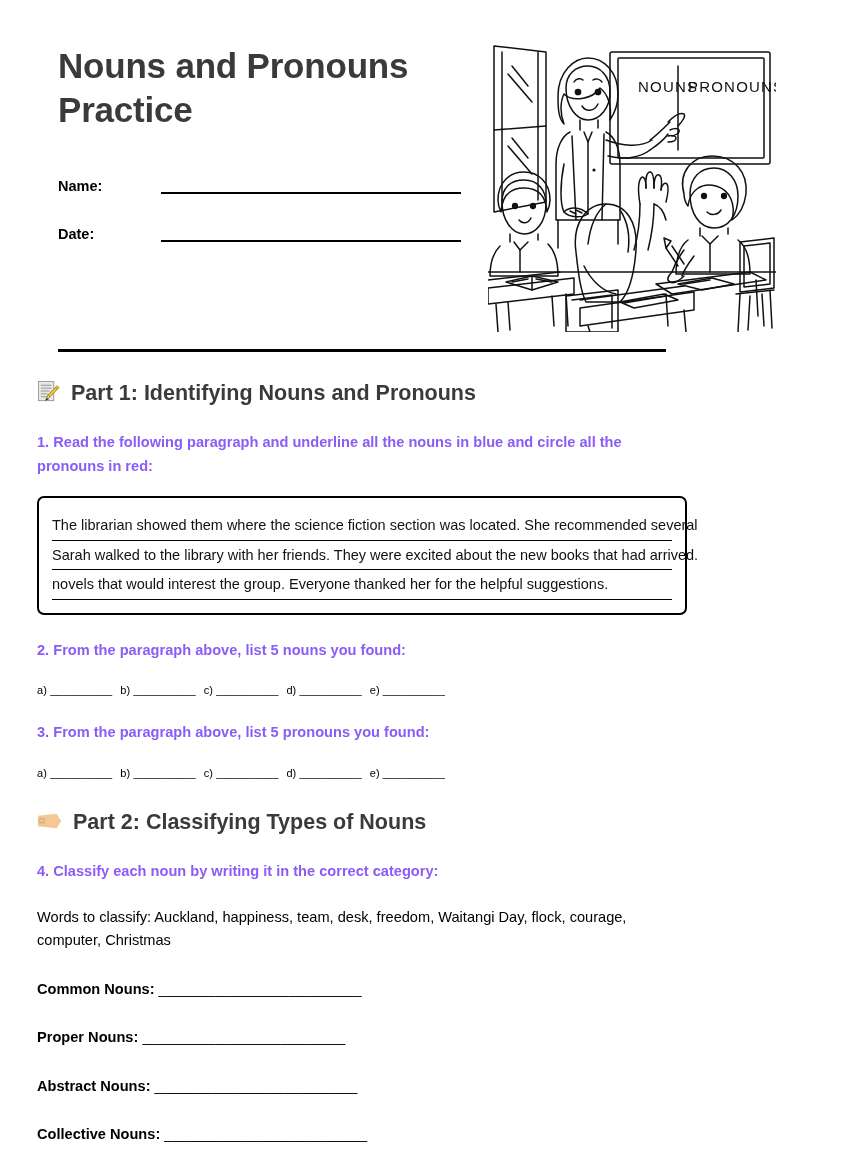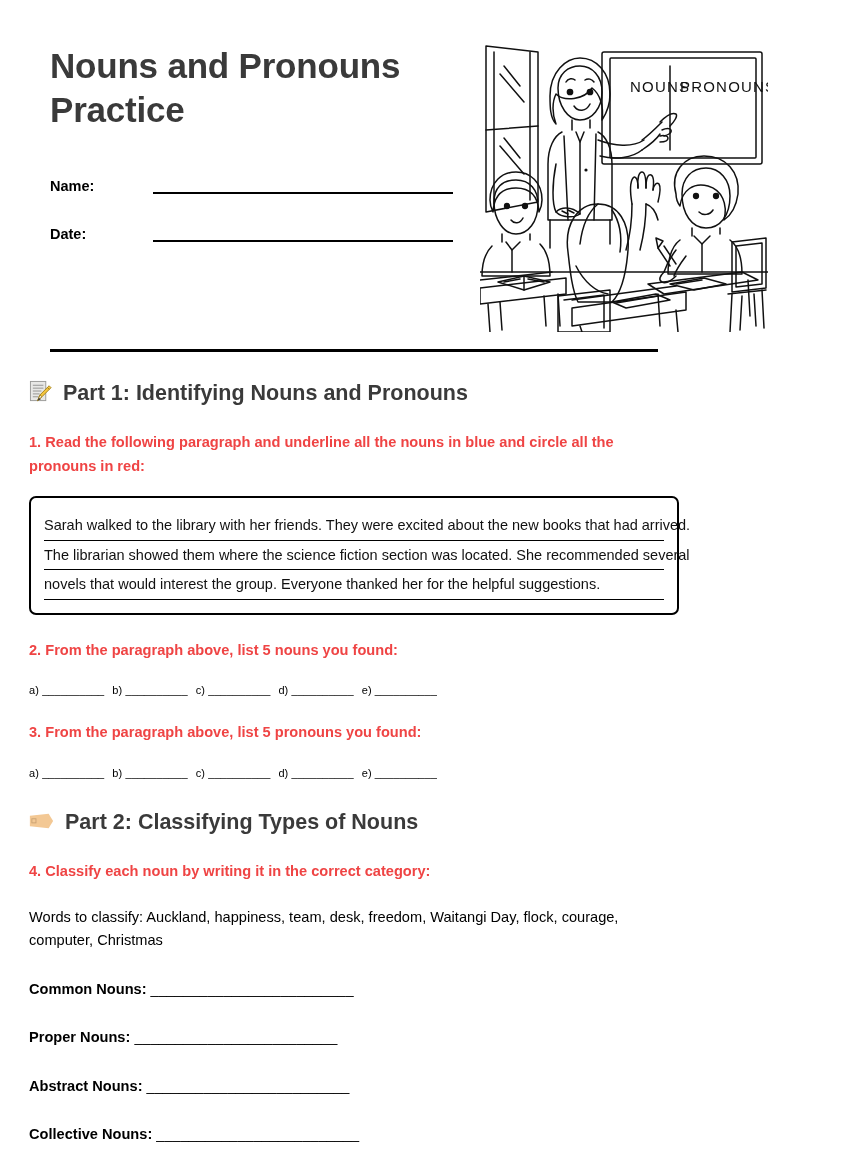--- a/index.html
+++ b/index.html
@@ -14,20 +14,21 @@
     color: #000000;
     overflow: hidden;
     position: relative;
   }
   .page {
     position: relative;
     width: 708px;
     height: 1161px;
     padding: 0;
     box-sizing: border-box;
+    margin-left: 8px;
   }
 
   
   .header {
     position: relative;
     padding: 44px 50px 0 50px;
     display: flex;
     align-items: flex-start;
     justify-content: space-between;
   }
@@ -100,21 +101,21 @@
     color: #3a3a3a;
     line-height: 1.2;
   }
   .emoji { flex: 0 0 auto; display: block; }
 
   .q-text {
     font-size: 14.6px;
     font-weight: bold;
     line-height: 1.62;
     margin-top: 24px;
-    color: #ef4444;
+    color: #8b5cf6;
   }
   .q-text.tight { margin-top: 21px; }
 
   
   .para-box {
     margin-top: 18px;
     border: 2.1px solid #000;
     border-radius: 7px;
     padding: 13px 13px 13px 13px;
     box-sizing: border-box;
@@ -355,22 +356,22 @@
             <path d="M19.2 7.8 L21.2 9.8" stroke="#9d7a12" stroke-width="0.9"></path>
           </g>
         </svg>
       </span>
       <span class="section-title">Part 1: Identifying Nouns and Pronouns</span>
     </div>
 
     <div class="q-text">1. Read the following paragraph and underline all the nouns in blue and circle all the pronouns in red:</div>
 
     <div class="para-box">
+      <div class="para-line">The librarian showed them where the science fiction section was located. She recommended several</div>
       <div class="para-line">Sarah walked to the library with her friends. They were excited about the new books that had arrived.</div>
-      <div class="para-line">The librarian showed them where the science fiction section was located. She recommended several</div>
       <div class="para-line">novels that would interest the group. Everyone thanked her for the helpful suggestions.</div>
     </div>
 
     <div class="q-text">2. From the paragraph above, list 5 nouns you found:</div>
 
     <div class="blank-row">
       <span class="blank-item"><span>a)</span> <span>__________</span></span><span class="blank-item"><span>b)</span> <span>__________</span></span><span class="blank-item"><span>c)</span> <span>__________</span></span><span class="blank-item"><span>d)</span> <span>__________</span></span><span class="blank-item"><span>e)</span> <span>__________</span></span>
     </div>
 
     <div class="q-text tight">3. From the paragraph above, list 5 pronouns you found:</div>

